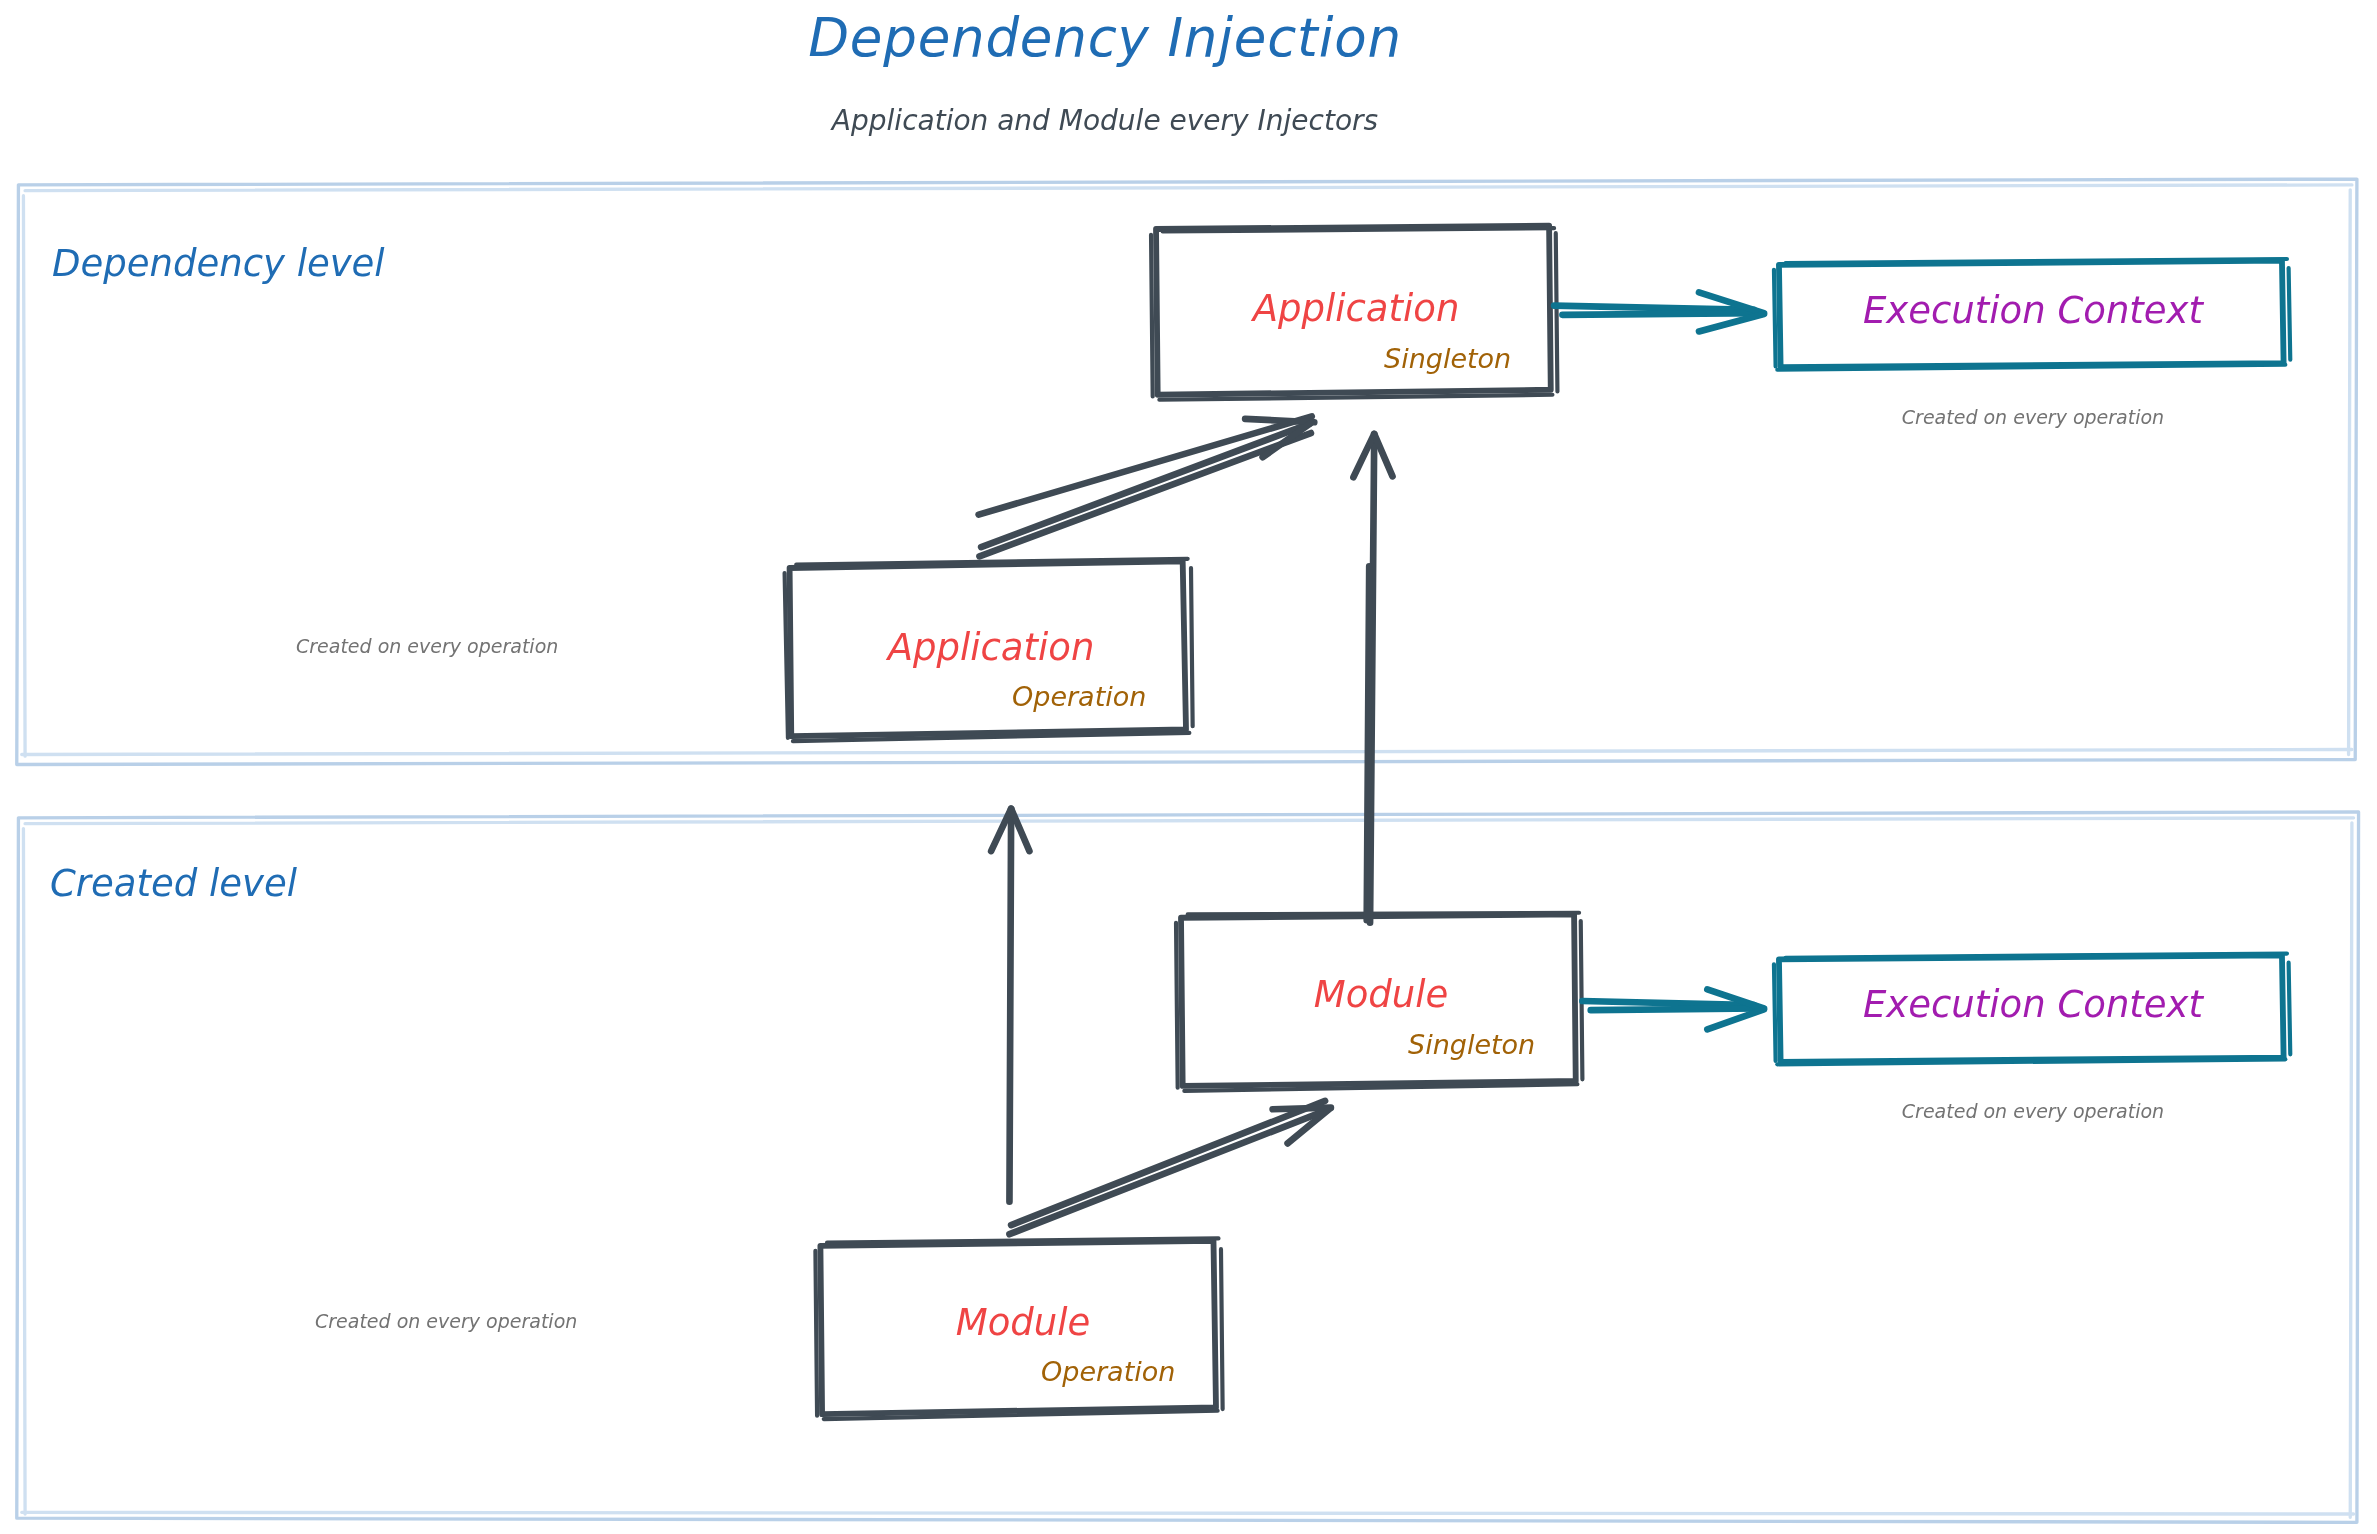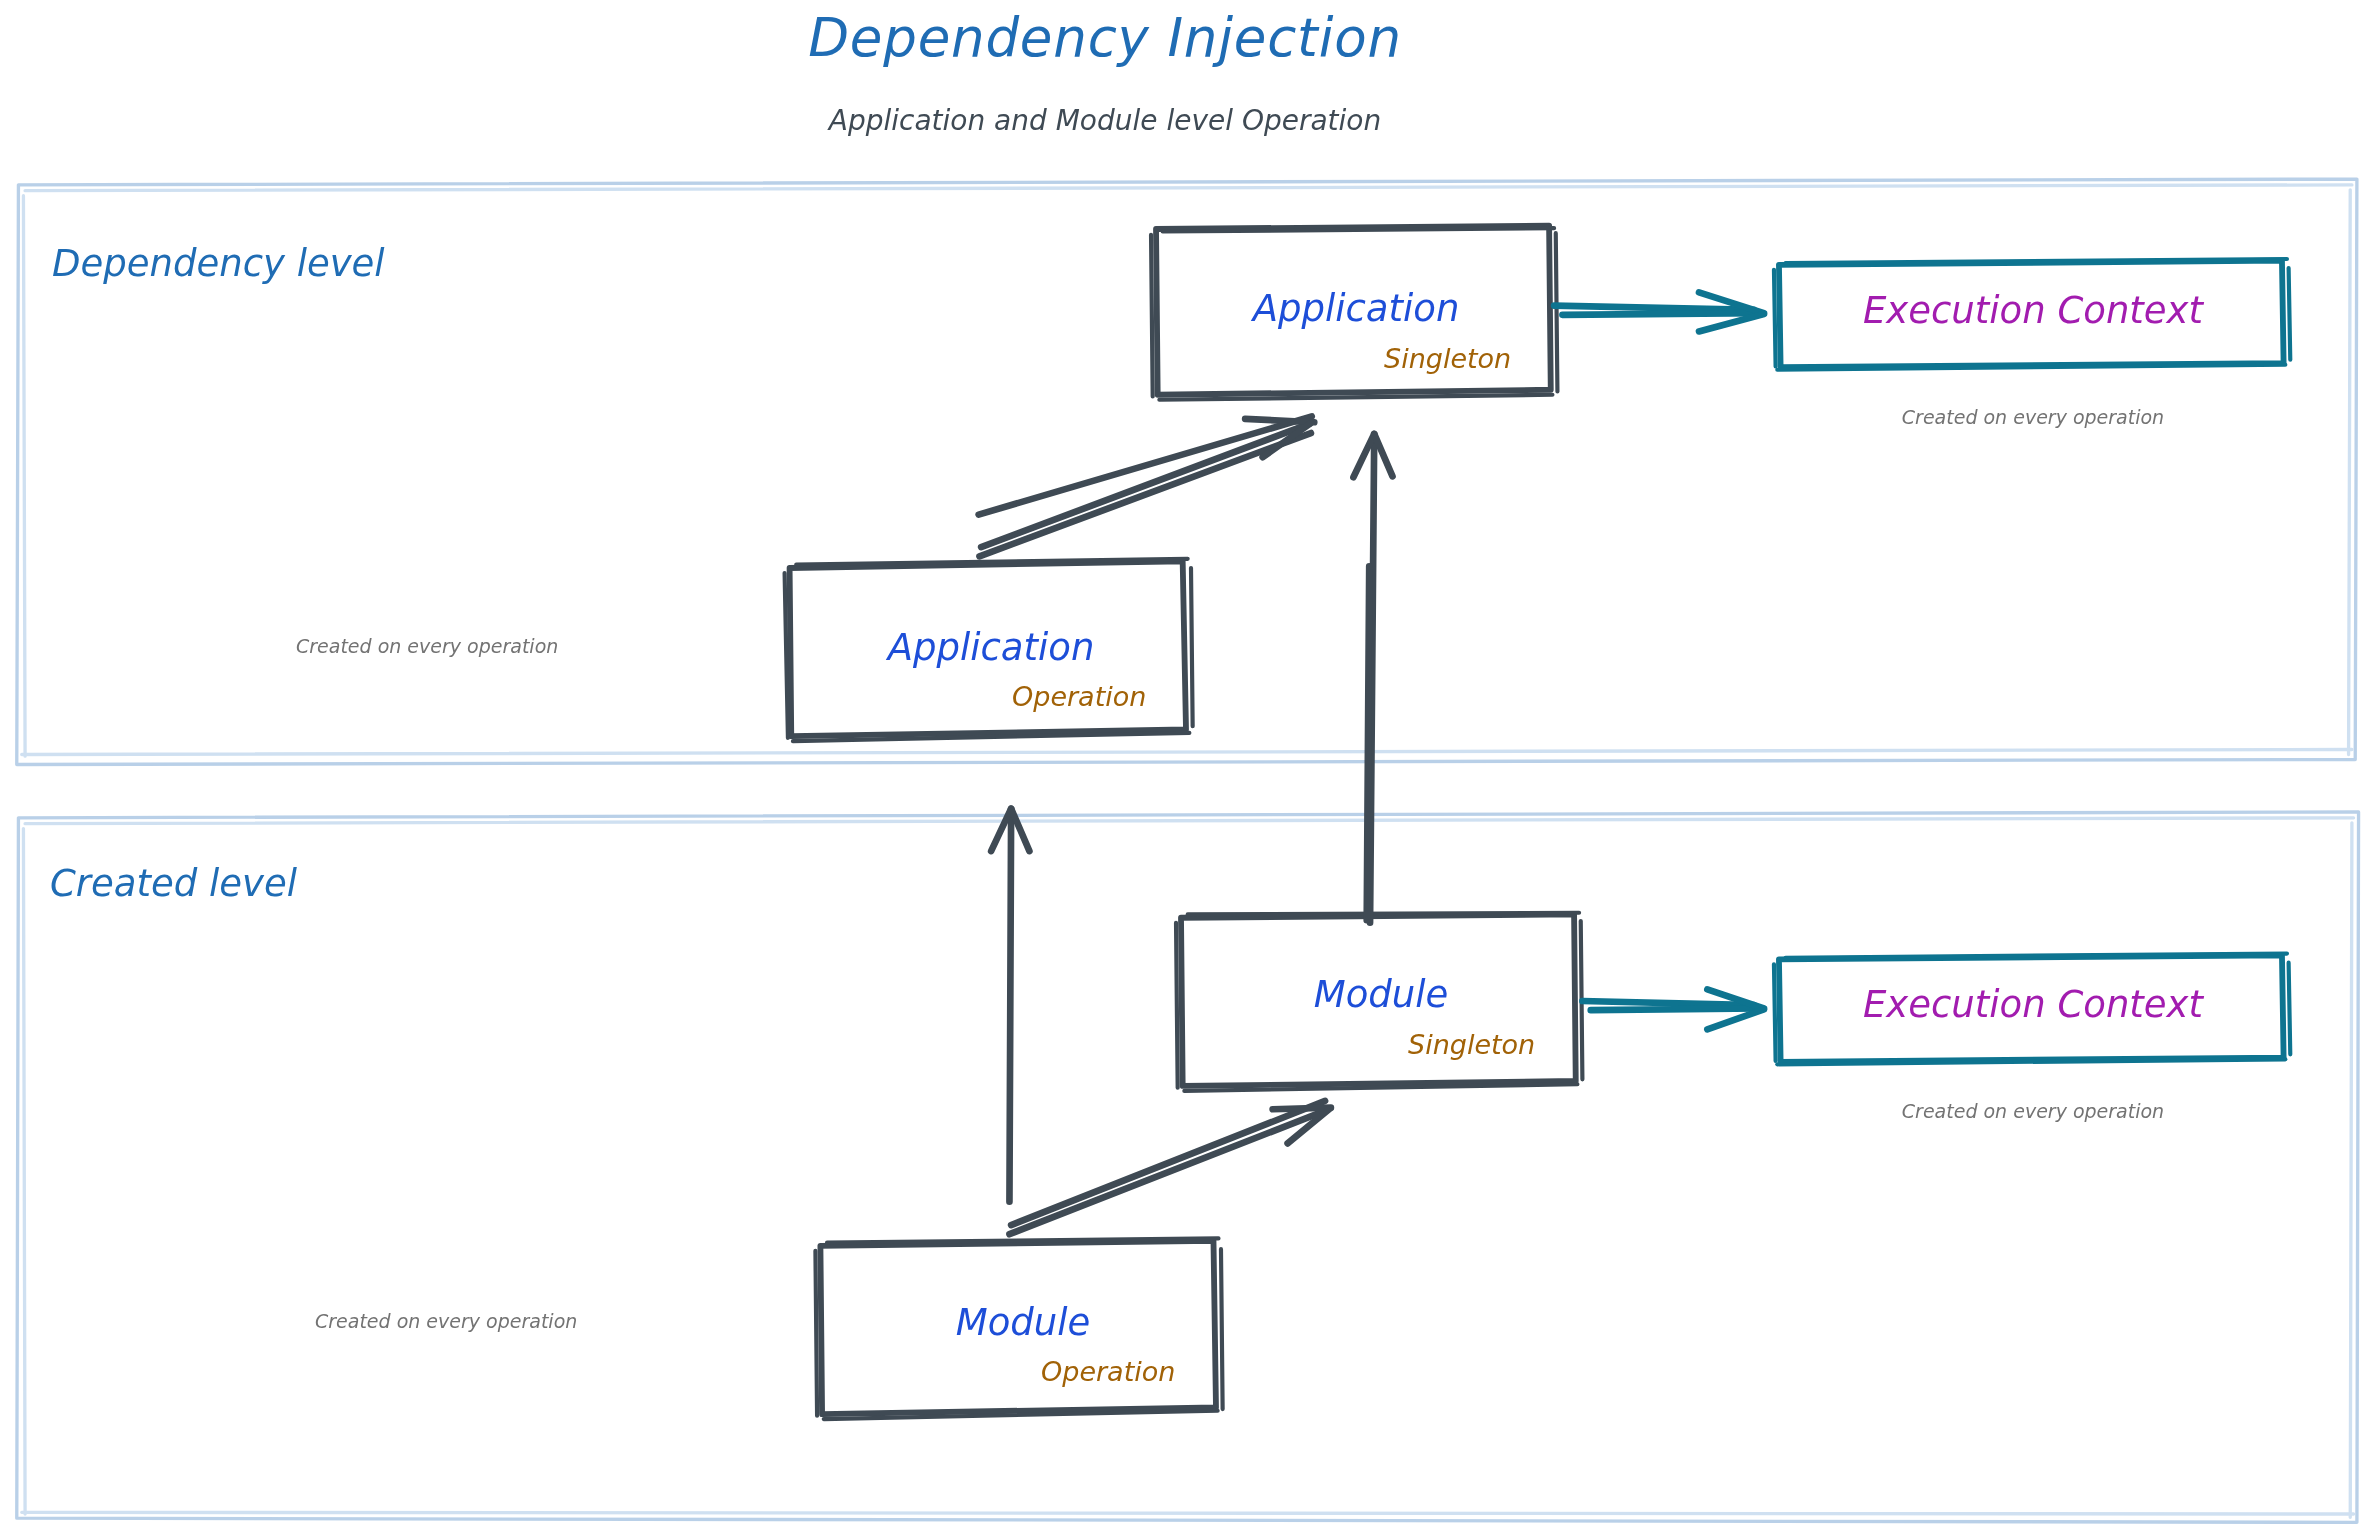--- a/index.html
+++ b/index.html
@@ -47,21 +47,21 @@
     font-style: italic;
     font-family: "DejaVu Sans", sans-serif;
   }
   .panel-label {
     color: #1f6cb4;
     font-size: 37px;
     font-style: italic;
     font-family: "DejaVu Sans", sans-serif;
   }
   .node-title {
-    color: #1d4ed8;
+    color: #ef4444;
     font-size: 37px;
     font-style: italic;
     font-family: "DejaVu Sans", sans-serif;
   }
   .node-scope {
     color: #a16207;
     font-size: 27px;
     font-style: italic;
     font-family: "DejaVu Sans", sans-serif;
   }
@@ -199,21 +199,21 @@
 
     <g>
       <path class="ar-t" d="M 1900,1202 L 2106,1207"></path>
       <path class="ar-t" d="M 1910,1213 L 2112,1211"></path>
       <path class="ar-t" d="M 2050,1188 L 2118,1211"></path>
       <path class="ar-t" d="M 2050,1236 L 2118,1212"></path>
     </g>
   </svg>
 
   <div class="txt title ctr" style="left:1105px; top:6.7px;">Dependency Injection</div>
-  <div class="txt subtitle ctr" style="left:1105px; top:104px;">Application and Module level Operation</div>
+  <div class="txt subtitle ctr" style="left:1105px; top:104px;">Application and Module every Injectors</div>
 
   <div class="txt panel-label" style="left:52px; top:242px;">Dependency level</div>
   <div class="txt panel-label" style="left:50px; top:862px;">Created level</div>
 
   <div class="txt node-title ctr" style="left:1356px; top:287px;">Application</div>
   <div class="txt node-scope" style="left:1384px; top:343px;">Singleton</div>
 
   <div class="txt node-title ctr" style="left:991px; top:626px;">Application</div>
   <div class="txt node-scope" style="left:1012px; top:681px;">Operation</div>
 

